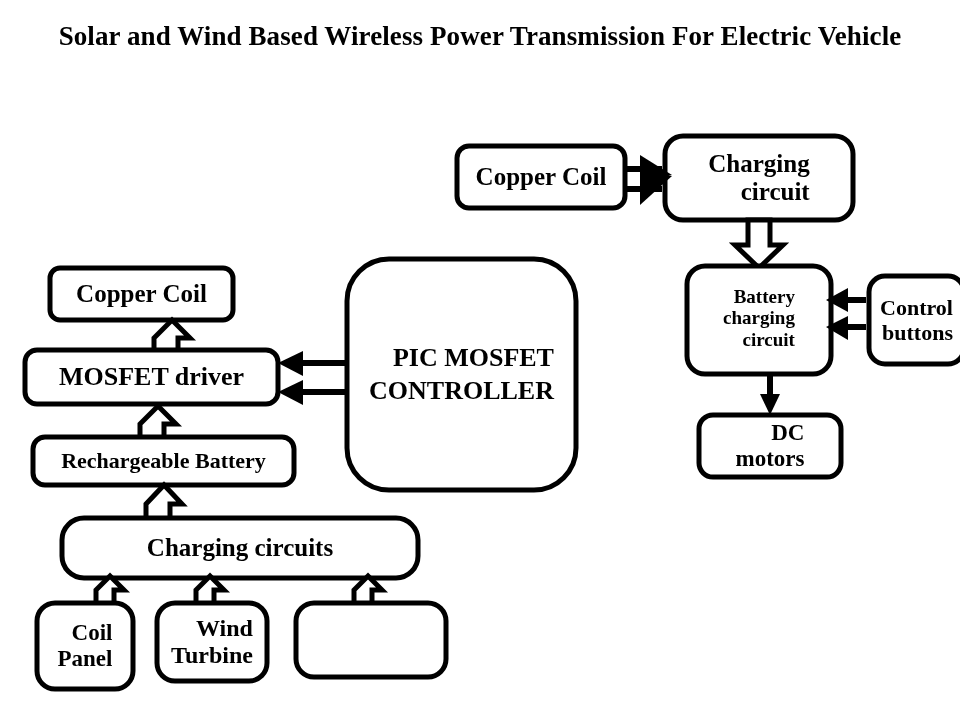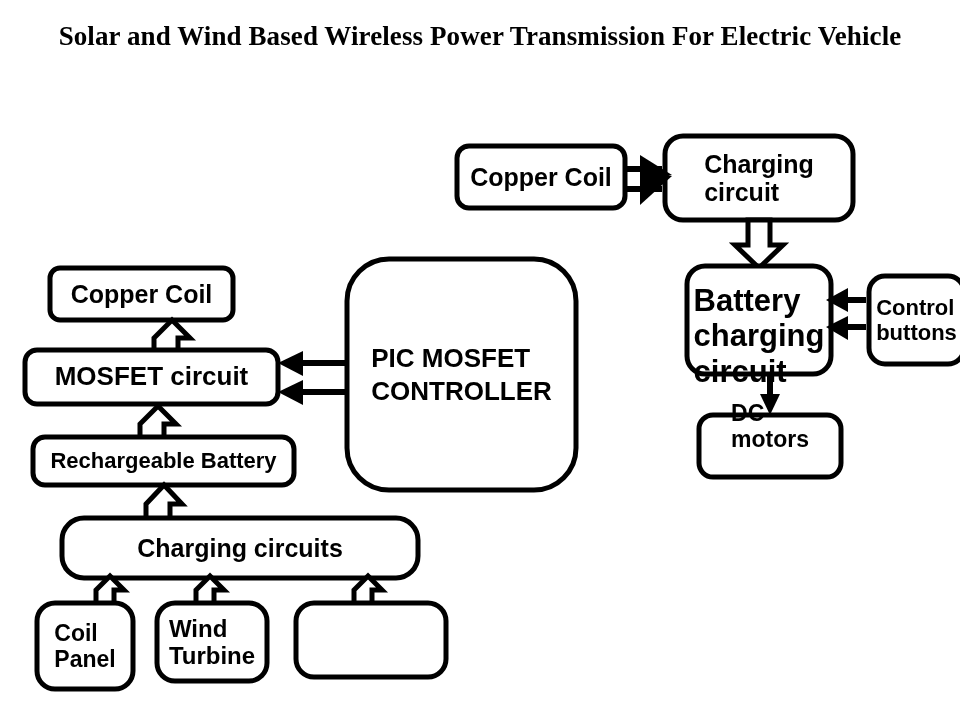--- a/index.html
+++ b/index.html
@@ -57,22 +57,22 @@
     fill: #ffffff;
     stroke: #000000;
     stroke-width: 5;
     stroke-linejoin: miter;
   }
   .node-label {
     position: absolute;
     display: flex;
     align-items: center;
     justify-content: center;
-    text-align: left;
-    font-family: Liberation Sans, sans-serif;
+    text-align: right;
+    font-family: Liberation Serif, serif;
     font-weight: bold;
     color: #000000;
     line-height: 1.14;
     white-space: pre;
     pointer-events: none;
   }
   .clip-box {
     overflow: hidden;
   }
 </style>
@@ -161,33 +161,33 @@
     <rect class="node-box" x="157" y="603" width="110" height="78" rx="18" ry="18"></rect>
     <rect class="node-box" x="296" y="603" width="150" height="74" rx="18" ry="18"></rect>
 
   </svg>
 
   <div class="node-label" style="left:457px; top:146px; width:168px; height:62px; font-size:25px;">Copper Coil</div>
 
   <div class="node-label" style="left:665px; top:136px; width:188px; height:84px; font-size:25px;">Charging
 circuit</div>
 
-  <div class="node-label" style="left:687px; top:282px; width:144px; height:108px; font-size:31px;">Battery
+  <div class="node-label" style="left:687px; top:264px; width:144px; height:108px; font-size:19px;">Battery
 charging
 circuit</div>
 
   <div class="node-label clip-box" style="left:869px; top:276px; width:95px; height:88px; font-size:22px;">Control
 buttons</div>
 
-  <div class="node-label" style="left:699px; top:395px; width:142px; height:62px; font-size:23px;">DC
+  <div class="node-label" style="left:699px; top:415px; width:142px; height:62px; font-size:23px;">DC
 motors</div>
 
   <div class="node-label" style="left:50px; top:268px; width:183px; height:52px; font-size:25px;">Copper Coil</div>
 
-  <div class="node-label" style="left:25px; top:350px; width:253px; height:54px; font-size:26px;">MOSFET circuit</div>
+  <div class="node-label" style="left:25px; top:350px; width:253px; height:54px; font-size:26px;">MOSFET driver</div>
 
   <div class="node-label" style="left:347px; top:259px; width:229px; height:231px; font-size:26px; line-height:1.25;">PIC MOSFET
 CONTROLLER</div>
 
   <div class="node-label" style="left:33px; top:437px; width:261px; height:48px; font-size:22px;">Rechargeable Battery</div>
 
   <div class="node-label" style="left:62px; top:518px; width:356px; height:60px; font-size:25px;">Charging circuits</div>
 
   <div class="node-label" style="left:37px; top:603px; width:96px; height:86px; font-size:23px;">Coil
 Panel</div>

